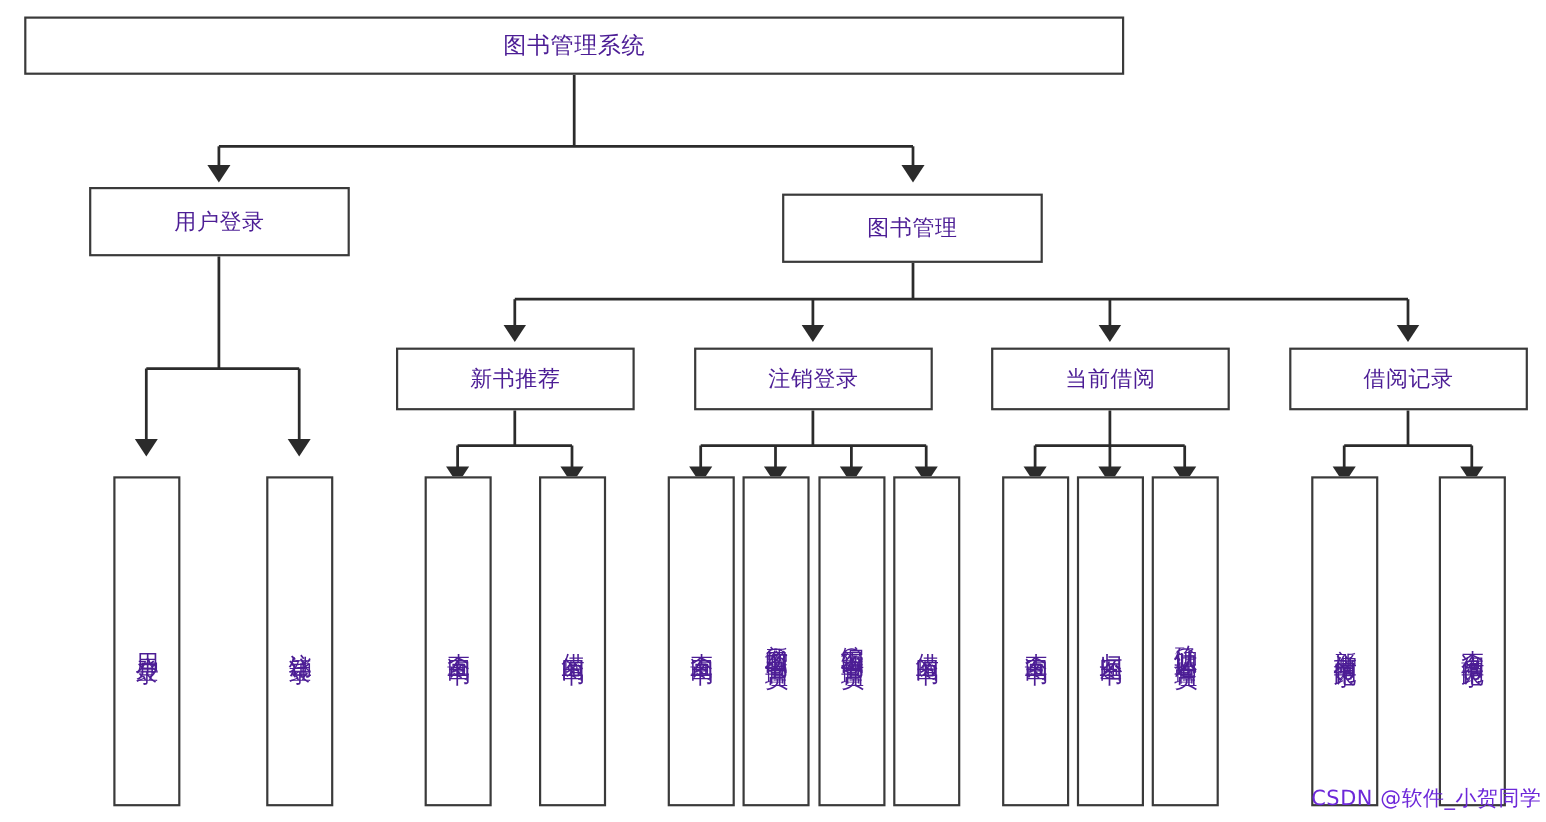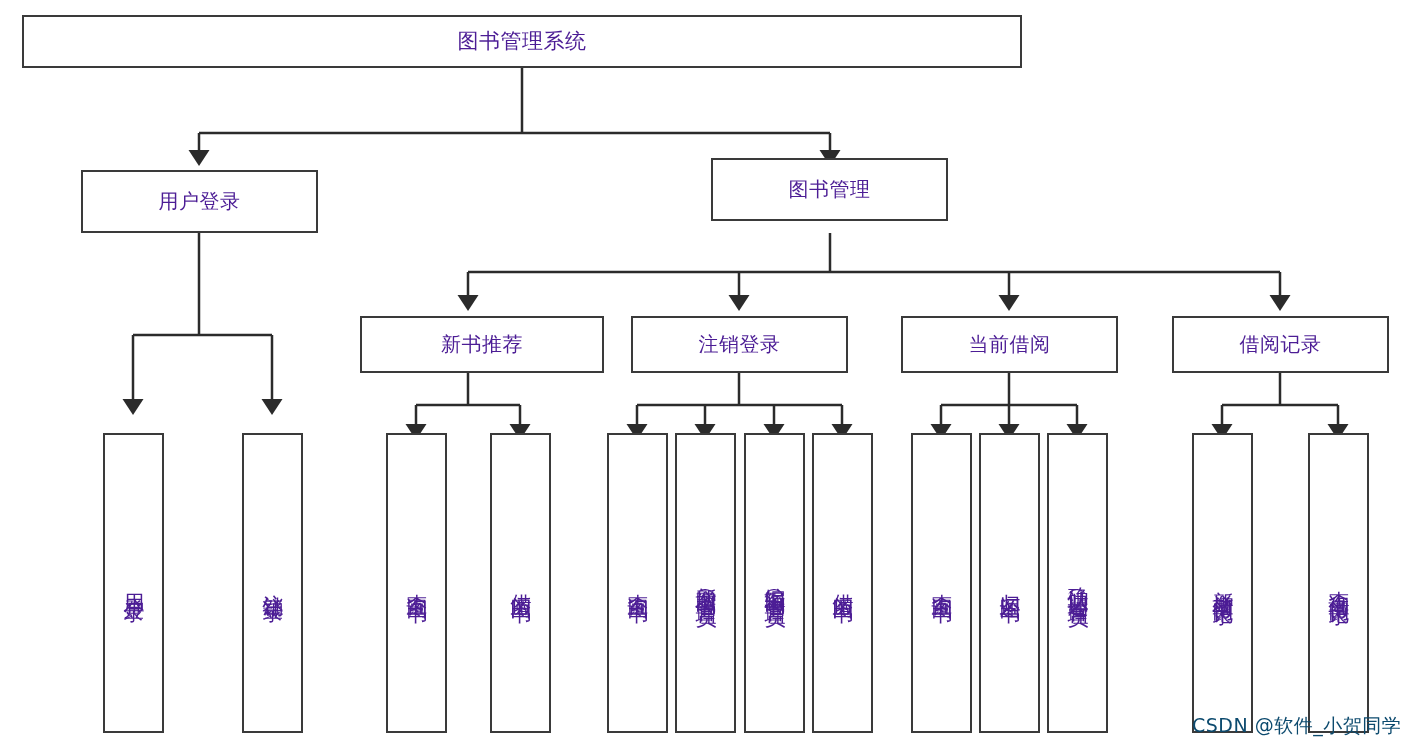--- a/index.html
+++ b/index.html
@@ -54,21 +54,21 @@
     writing-mode: vertical-rl;
     text-orientation: upright;
     font-size: 21px;
     letter-spacing: 3px;
     line-height: 1;
     max-height: 100%;
   }
   #root-node .label { font-size: 21px; }
   .watermark {
     position: absolute;
-    color: #0c4a6e;
+    color: #6d28d9;
     font-size: 19px;
     white-space: nowrap;
     letter-spacing: 0.5px;
     font-family: "DejaVu Sans", "Liberation Sans", sans-serif;
   }
 </style>
 </head>
 <body>
 
 <div id="canvas">
@@ -123,25 +123,25 @@
     </g>
   </svg>
 
   <div class="node horiz" id="root-node" style="left:22px; top:15px; width:1000px; height:53px;">
     <span class="label">图书管理系统</span>
   </div>
 
   <div class="node horiz" style="left:81px; top:170px; width:237px; height:63px;">
     <span class="label">用户登录</span>
   </div>
-  <div class="node horiz" style="left:711px; top:158px; width:237px; height:63px;">
+  <div class="node horiz" style="left:711px; top:176px; width:237px; height:63px;">
     <span class="label">图书管理</span>
   </div>
 
-  <div class="node horiz" style="left:360px; top:316px; width:244px; height:57px;">
+  <div class="node horiz" style="left:360px; top:316px; width:217px; height:57px;">
     <span class="label">新书推荐</span>
   </div>
   <div class="node horiz" style="left:631px; top:316px; width:217px; height:57px;">
     <span class="label">注销登录</span>
   </div>
   <div class="node horiz" style="left:901px; top:316px; width:217px; height:57px;">
     <span class="label">当前借阅</span>
   </div>
   <div class="node horiz" style="left:1172px; top:316px; width:217px; height:57px;">
     <span class="label">借阅记录</span>

